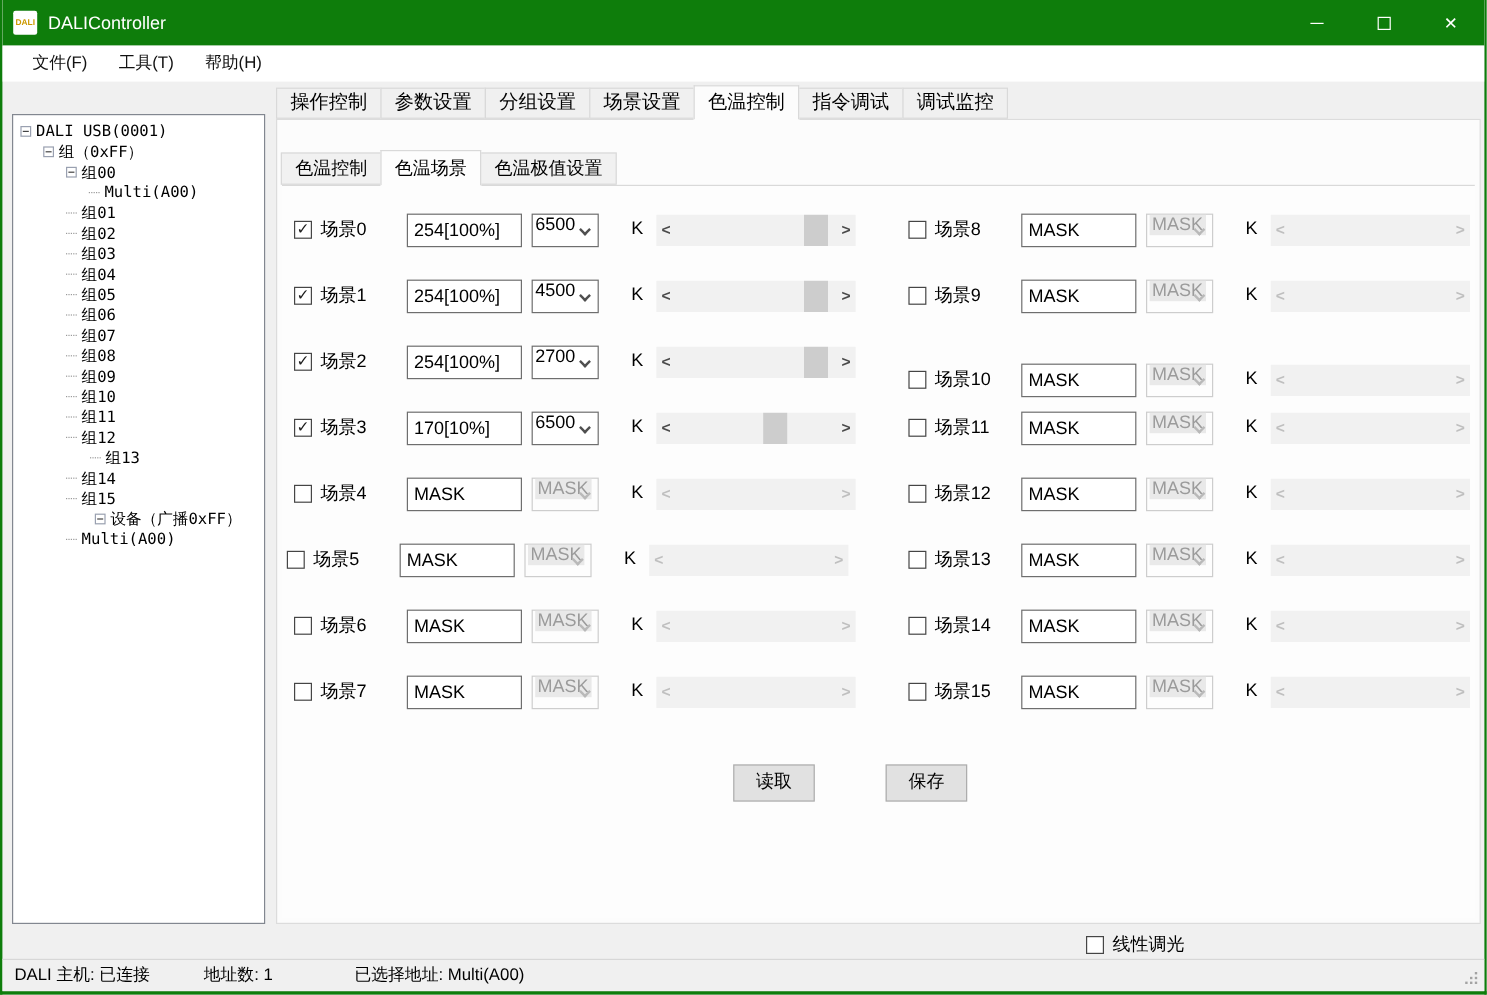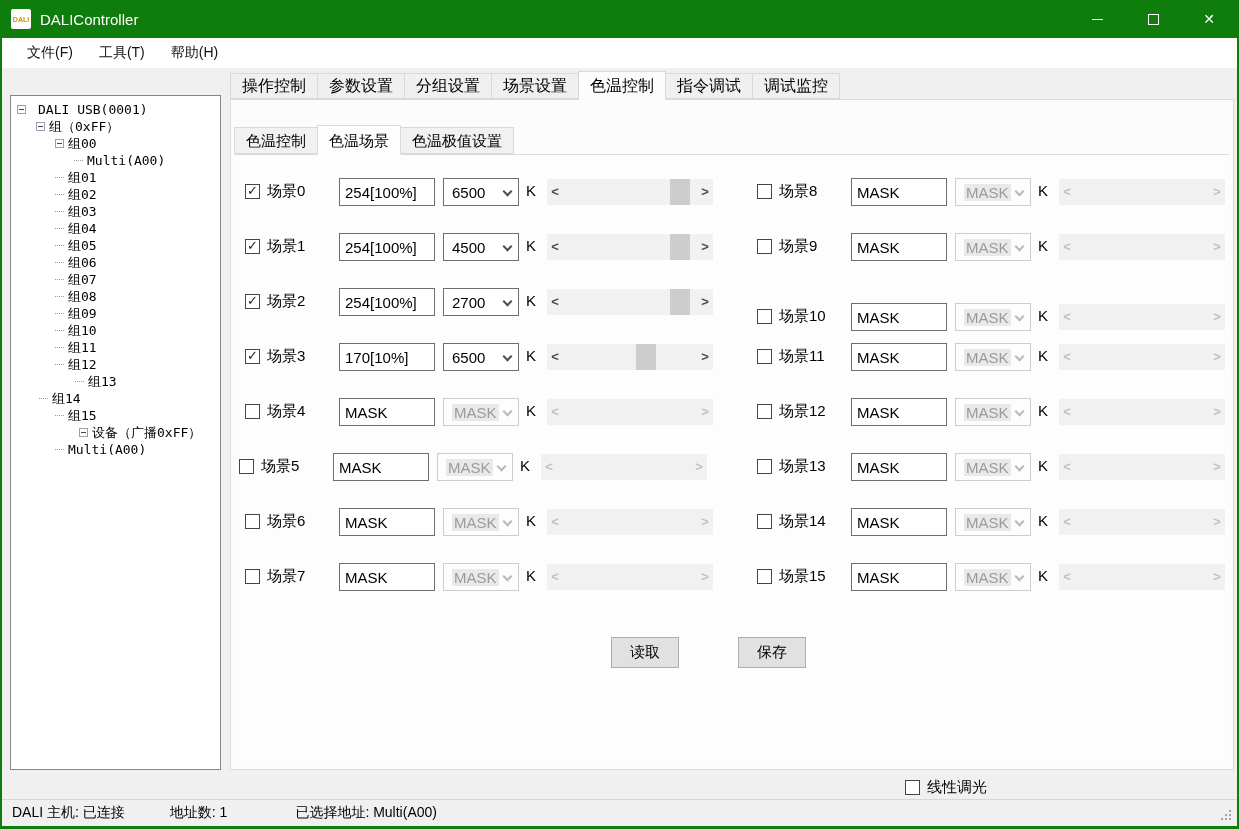--- a/index.html
+++ b/index.html
@@ -54,22 +54,22 @@
               background:#fdfdfd; border-top:1px solid #d9d9d9; }
 
   
   .scene-row { position:absolute; width:472px; height:30px; }
   .cb { width:15px; height:15px; border:1px solid #454545; background:#fff; color:#1b1b1b;
         font-size:13px; line-height:12px; text-align:center; }
   .scene-row .cb { position:absolute; left:0; top:7px; }
   .scene-label { position:absolute; left:22px; top:5px; font-size:15px; color:#000; white-space:nowrap; }
   .level-input { position:absolute; left:94px; top:1px; width:96px; height:28px; border:1px solid #6e6e6e;
                  background:#fff; color:#000; font-size:15px; padding:8px 5px; font-family:inherit; }
-  .dd { position:absolute; left:198px; top:1px; width:76px; height:28px; border:1px solid #6e6e6e;
-        background:#fff; display:flex; align-items:center; padding-left:8px; }
+  .dd { position:absolute; left:198px; top:1px; width:56px; height:28px; border:1px solid #6e6e6e;
+        background:#fff; display:flex; align-items:flex-start; padding-left:2px; }
   .dd-val { font-size:15px; color:#000; }
   .chev { position:absolute; right:7px; top:9px; width:7px; height:7px;
           border-right:2px solid #4f4f4f; border-bottom:2px solid #4f4f4f; transform:rotate(45deg); }
   .dd.disabled { border-color:#cdcdcd; background:#fdfdfd; }
   .dd.disabled .dd-val { color:#9b9b9b; background:#e9e9e9; padding:0 2px; }
   .dd.disabled .chev { border-color:#b9b9b9; }
   .k-unit { position:absolute; left:281px; top:5px; font-size:15px; color:#000; }
   .sb { position:absolute; left:302px; top:2px; width:166px; height:26px; background:#f1f1f1; }
   .sb-arrow { position:absolute; top:0; width:16px; height:26px; line-height:26px; text-align:center;
               font-size:13px; font-weight:bold; color:#4a4a4a; }
@@ -117,21 +117,21 @@
     </div>
   </div>
 
   <div class="menubar">
       <div class="menu-item">文件(F)</div>
       <div class="menu-item">工具(T)</div>
       <div class="menu-item">帮助(H)</div>
     </div>
 
   <div class="tree-panel">
-      <div class="tree-row" style="padding-left: 6px; gap: 8px;">
+      <div class="tree-row" style="padding-left: 6px;">
         <div class="expander"></div>
         <span class="tree-label">DALI USB(0001)</span>
       </div>
       <div class="tree-row" style="padding-left: 25px;">
         <div class="expander"></div>
         <span class="tree-label">组（0xFF）</span>
       </div>
       <div class="tree-row" style="padding-left: 44px;">
         <div class="expander"></div>
         <span class="tree-label">组00</span>
@@ -185,21 +185,21 @@
         <span class="tree-label">组11</span>
       </div>
       <div class="tree-row" style="padding-left: 44px;">
         <div class="leaf-dash"></div>
         <span class="tree-label">组12</span>
       </div>
       <div class="tree-row" style="padding-left: 44px; margin-left: 20px;">
         <div class="leaf-dash"></div>
         <span class="tree-label">组13</span>
       </div>
-      <div class="tree-row" style="padding-left: 28px;">
+      <div class="tree-row" style="padding-left: 44px;">
         <div class="leaf-dash"></div>
         <span class="tree-label">组14</span>
       </div>
       <div class="tree-row" style="padding-left: 44px;">
         <div class="leaf-dash"></div>
         <span class="tree-label">组15</span>
       </div>
       <div class="tree-row" style="padding-left: 25px; margin-left: 43px;">
         <div class="expander"></div>
         <span class="tree-label">设备（广播0xFF）</span>

